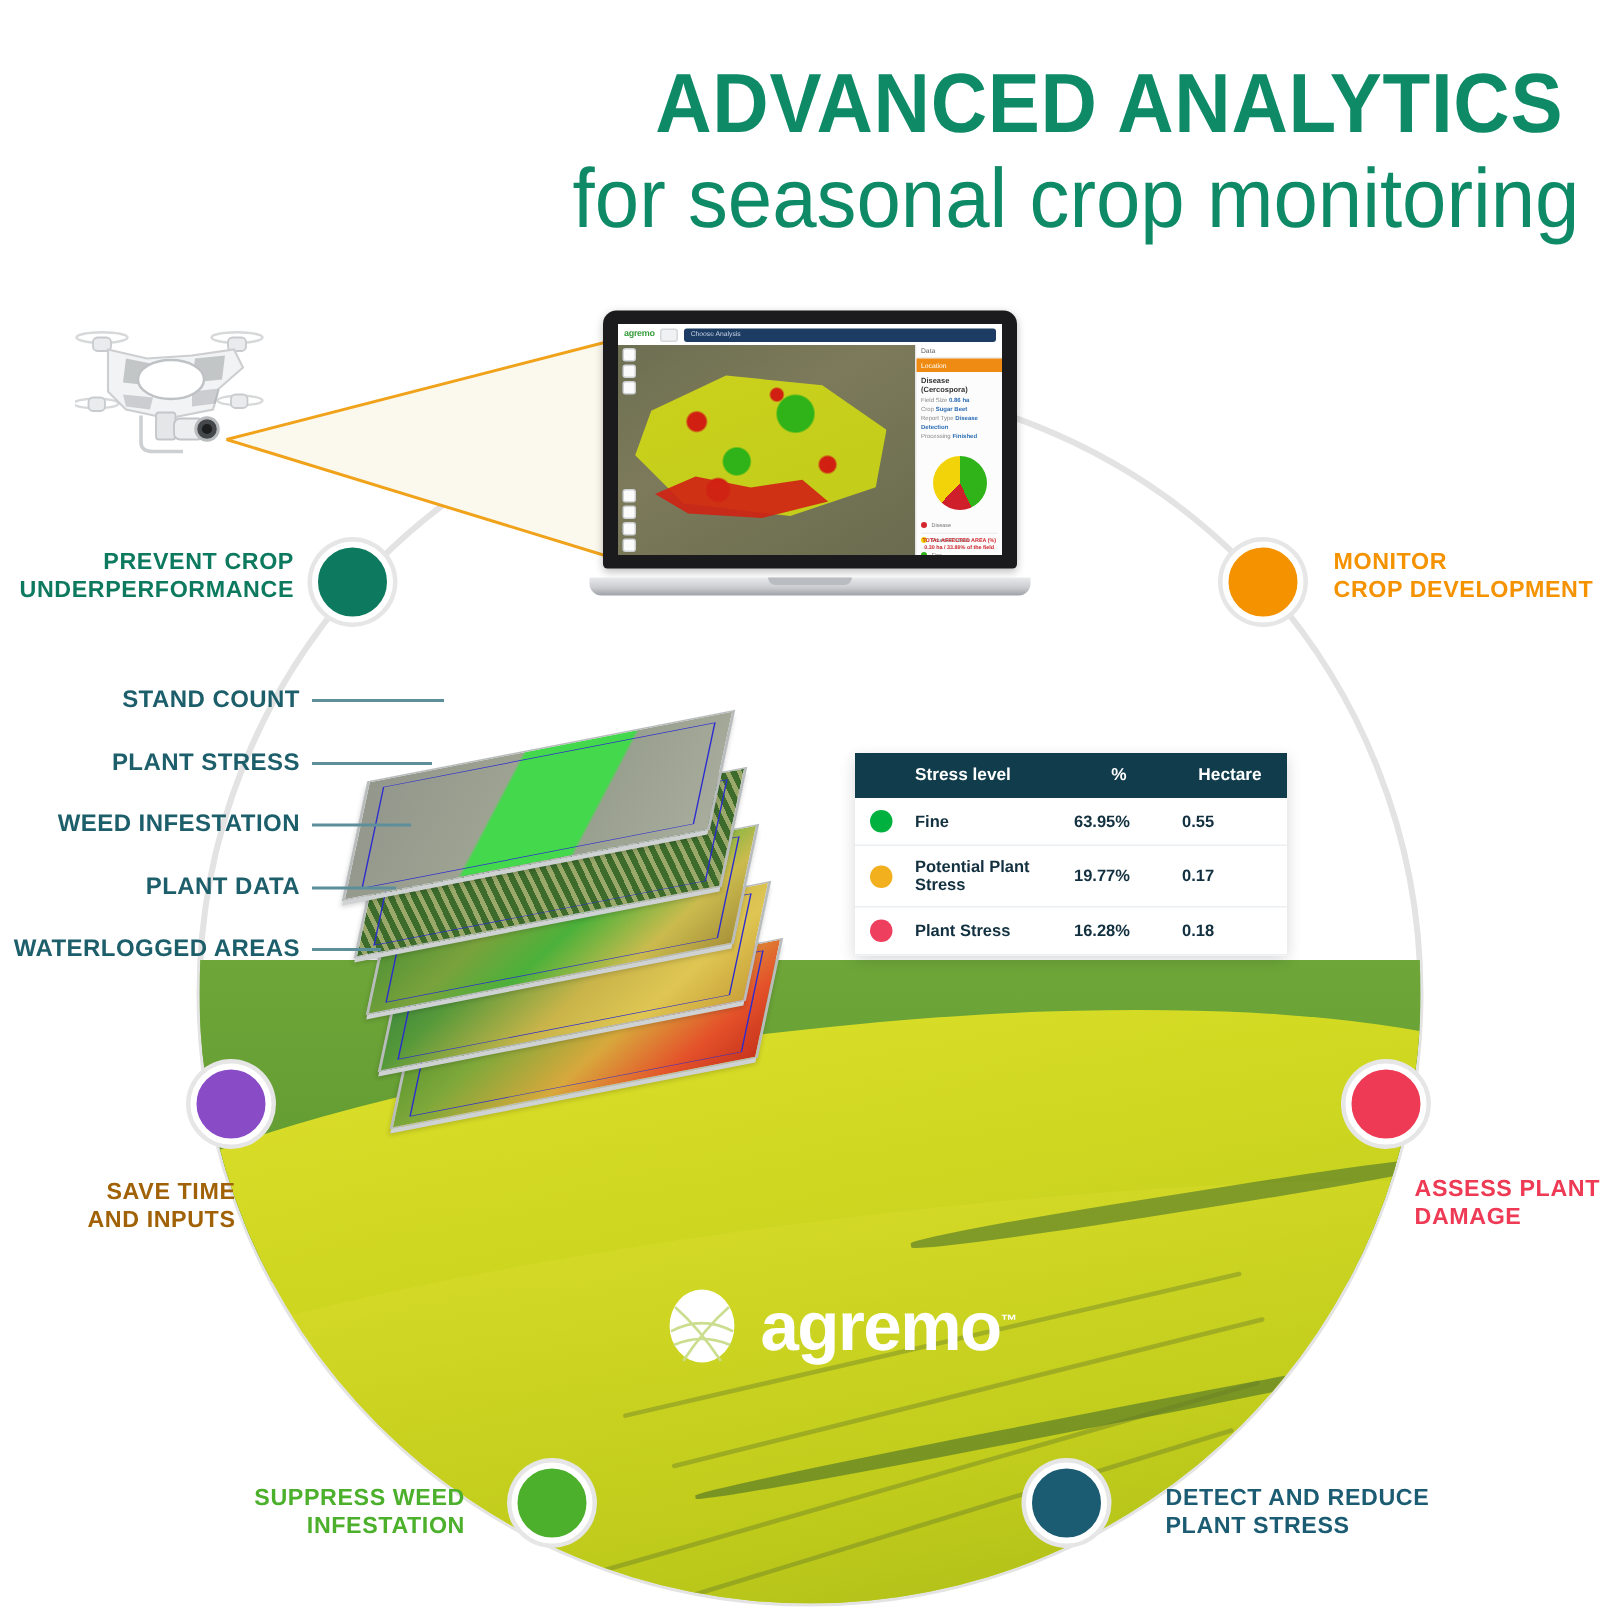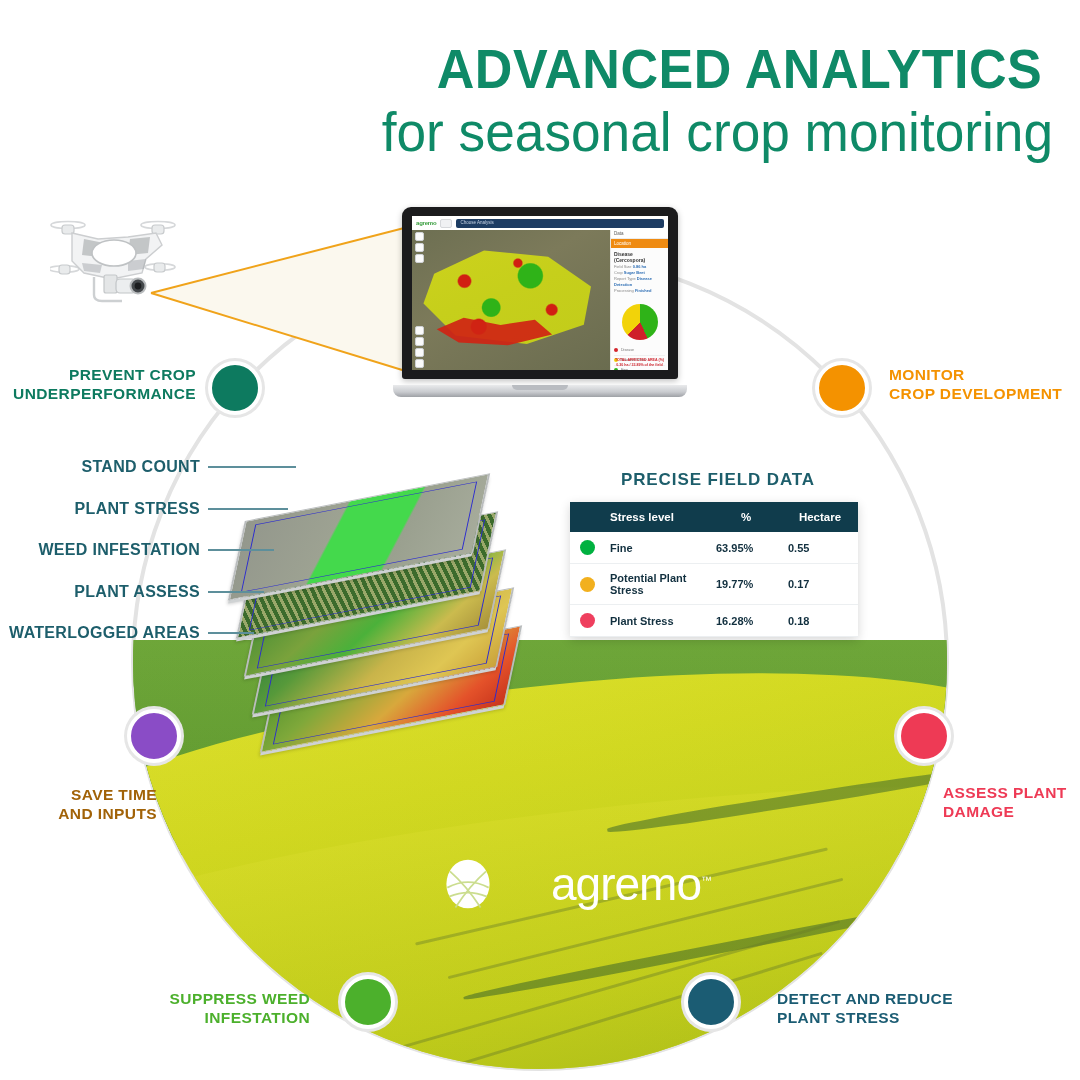--- a/index.html
+++ b/index.html
@@ -95,22 +95,22 @@
     background: linear-gradient(180deg, rgba(255,255,255,.04) 0%, rgba(0,0,0,.06) 100%);
   }
 
   
   .brand{
     position:absolute; left:441px; top:857px;
     display:flex; align-items:center; gap:12px;
   }
   .brand-mark{ width:54px; height:54px; }
   .brand-text{
-    color:#fff; font-size:46px; font-weight:400; letter-spacing:-1px;
-    line-height:1; position:relative; font-family:"Liberation Sans",sans-serif;margin-left:44px;
+    color:#fff; font-size:46px; font-weight:700; letter-spacing:-1px;
+    line-height:1; position:relative; font-family:"Liberation Sans",sans-serif;
   }
   .brand-tm{ font-size:11px; vertical-align:super; letter-spacing:0; }
 
   
   .node{ position:absolute; width:54px; height:54px; }
   .node .dot{
     position:absolute; inset:0; border-radius:50%;
     border:4px solid #ffffff;
     box-shadow:0 0 0 3px #e6e6e6;
   }
@@ -285,27 +285,26 @@
 
 <div class="stack-label" style="left:0; top:458px; width:200px;">STAND COUNT</div>
 <div class="leader" style="left:208px; top:466px; width:88px;"></div>
 
 <div class="stack-label" style="left:0; top:500px; width:200px;">PLANT STRESS</div>
 <div class="leader" style="left:208px; top:508px; width:80px;"></div>
 
 <div class="stack-label" style="left:0; top:541px; width:200px;">WEED INFESTATION</div>
 <div class="leader" style="left:208px; top:549px; width:66px;"></div>
 
-<div class="stack-label" style="left:0; top:583px; width:200px;">PLANT ASSESS</div>
+<div class="stack-label" style="left:0; top:583px; width:200px;">PLANT DATA</div>
 <div class="leader" style="left:208px; top:591px; width:56px;"></div>
 
 <div class="stack-label" style="left:0; top:624px; width:200px;">WATERLOGGED AREAS</div>
 <div class="leader" style="left:208px; top:632px; width:46px;"></div>
 
-<div class="table-title">PRECISE FIELD DATA</div>
 <table class="data-table">
   <thead>
     <tr>
       <th style="width:34px;"></th>
       <th>Stress level</th>
       <th class="c" style="width:72px;">%</th>
       <th class="c" style="width:76px;">Hectare</th>
     </tr>
   </thead>
   <tbody>

